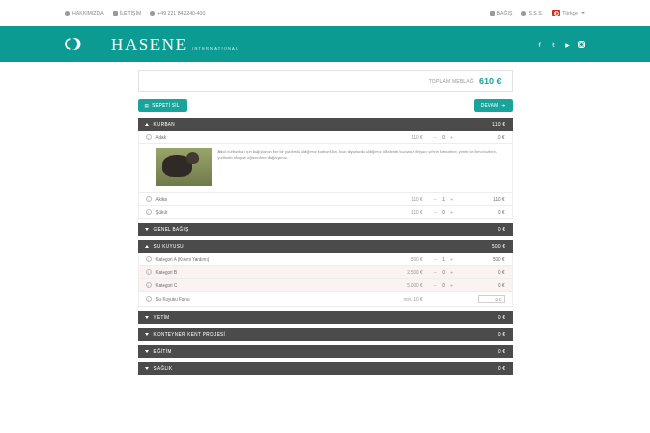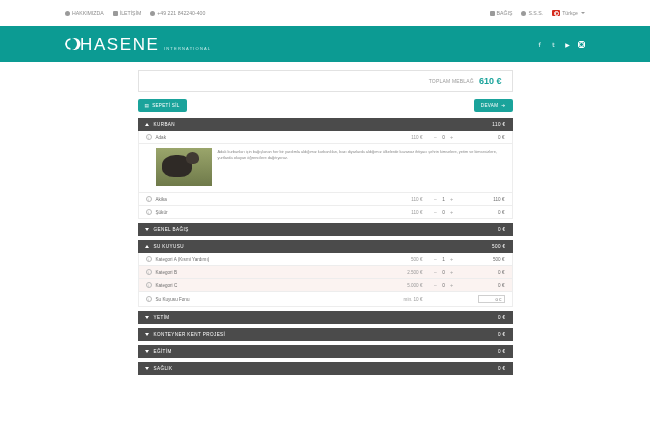--- a/index.html
+++ b/index.html
@@ -76,22 +76,22 @@
     overflow: hidden;
   }
   .logo-moon:before {
     content: ""; position: absolute; inset: 0;
     border-radius: 50%;
     border: 2.4px solid #fff;
     clip-path: inset(0 55% 0 0);
   }
   .logo-text { line-height: 1; }
   .logo-main {
-    font-family: Liberation Sans, sans-serif;
-    font-size: 17px; letter-spacing: 1.6px; color: #fff;
+    font-family: Liberation Serif, serif;
+    font-size: 17px; letter-spacing: 1.6px; color: #fff; margin-left: 31px;
   }
   .logo-sub {
     font-size: 4px; letter-spacing: 1.2px; color: #cfeeec;
     text-align: right; margin-top: -1px;
   }
   .social { display: flex; align-items: center; gap: 7px; }
   .soc {
     width: 7px; height: 7px; color: #fff; font-size: 6px;
     display:flex; align-items:center; justify-content:center;
     font-family: "DejaVu Sans", sans-serif;

